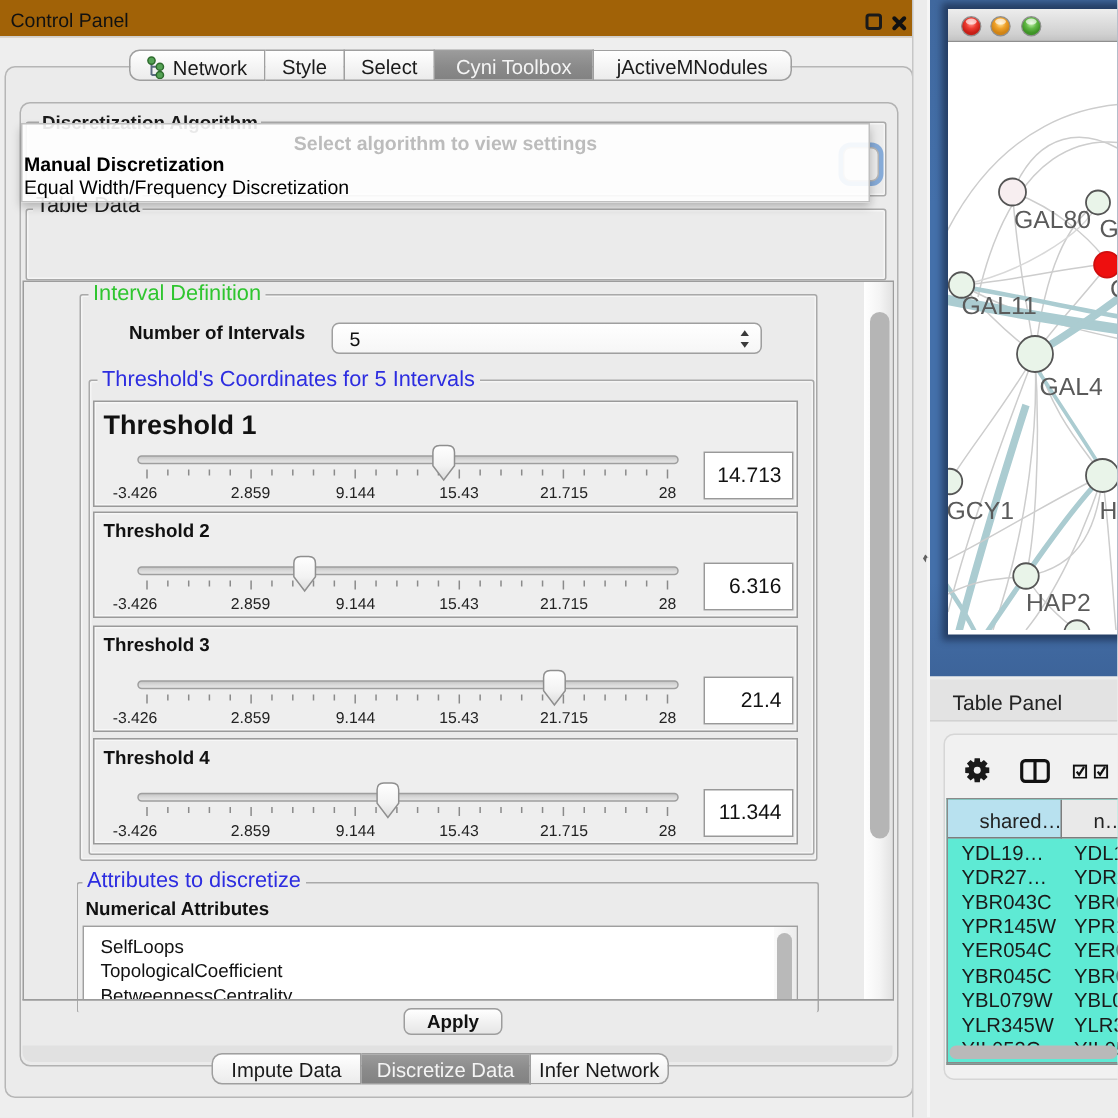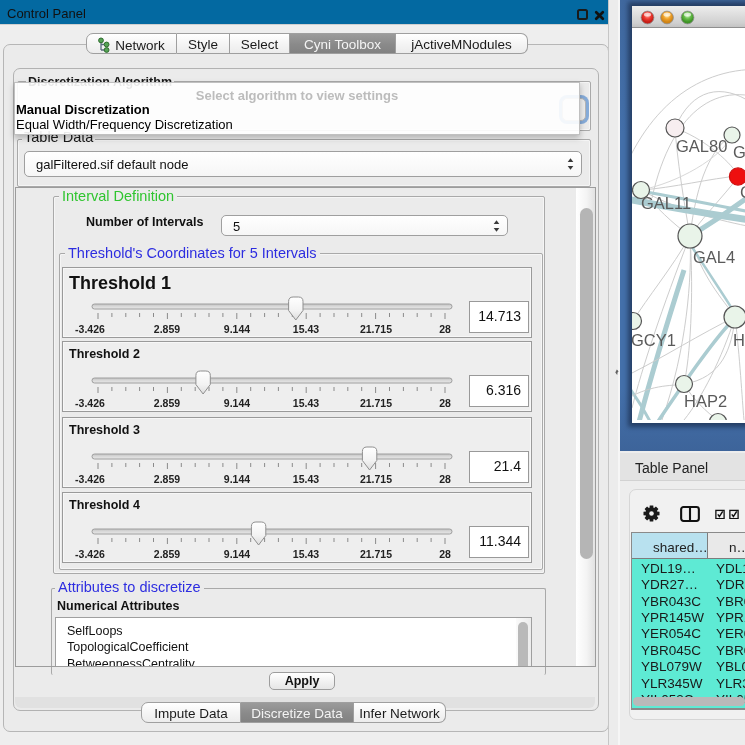--- a/index.html
+++ b/index.html
@@ -13,29 +13,29 @@
   .seg{position:absolute;top:0;height:21px;line-height:21px;text-align:center;
        background:linear-gradient(#ffffff,#f4f4f4 55%,#ececec);color:#1a1a1a;
        border-top:1px solid #9f9f9f;border-bottom:1px solid #9f9f9f;border-right:1px solid #9f9f9f;
        box-sizing:border-box;white-space:nowrap;overflow:hidden;}
   .seg:first-child{border-left:1px solid #9f9f9f;}
   .seg.sel{background:linear-gradient(#9b9b9b,#8a8a8a 55%,#828282);color:#f4f4f4;}
   .combo{border:1px solid #9f9f9f;border-radius:5px;background:linear-gradient(#ffffff,#f6f6f6);box-sizing:border-box;}
   .combo .ctext{position:absolute;left:11px;top:50%;transform:translateY(-50%);font-size:13px;color:#111;}
   .combo .carrows{position:absolute;right:7px;top:50%;transform:translateY(-50%);width:7px;height:12px;line-height:0;}
   .throw{border:1px solid #9a9a9a;background:#eeeeee;box-shadow:inset 0 0 0 1px rgba(255,255,255,.5);box-sizing:border-box;}
-  .ticklbl{font-size:10.5px;font-weight:bold;color:#222;text-align:center;}
+  .ticklbl{font-size:10.5px;font-weight:normal;color:#222;text-align:center;}
   .numfield{left:406px;top:33px;width:58px;height:30px;border:1px solid #999;background:#fff;}
   .numfield span{position:absolute;right:7px;top:6px;font-size:14px;color:#111;}
 </style>
 </head>
 <body>
 <div id="stage">
 
-  <div class="abs" style="left:0;top:0;width:620px;height:24px;background:#0369a1;border-bottom:1px solid #cfcfcf;">
+  <div class="abs" style="left:0;top:0;width:620px;height:24px;background:#a16207;border-bottom:1px solid #cfcfcf;">
     <div class="abs" style="left:7px;top:6px;font-size:13px;color:#111;">Control Panel</div>
     <div class="abs" style="left:577px;top:9px;width:7px;height:7px;border:2px solid #1a1a1a;border-radius:2.5px;"></div>
     <svg class="abs" style="left:594px;top:10px" width="11" height="11" viewBox="0 0 11 11">
       <path d="M2.2 2.2 L8.8 8.8 M8.8 2.2 L2.2 8.8" stroke="#111" stroke-width="2.7" stroke-linecap="round"></path>
     </svg>
   </div>
 
   <div class="abs" style="left:0;top:25px;width:608px;height:720px;background:#eeeeee;"></div>
 
   <div class="abs" style="left:3px;top:44px;width:604px;height:686px;border:1px solid #b6b6b6;border-radius:7px;background:#ebebeb;"></div>
@@ -55,27 +55,20 @@
       <div class="seg sel" style="left:204px;width:106px;font-size:13.5px;">Cyni Toolbox</div>
       <div class="seg" style="left:310px;width:132px;border-top-right-radius:7px;border-bottom-right-radius:7px;font-size:13.5px;">jActiveMNodules</div>
     </div>
 
   <div class="grp" style="left:17px;top:81px;width:572px;height:48px;"></div>
   <div class="abs" style="left:26px;top:74.5px;font-size:12.5px;font-weight:bold;color:#1a1a1a;background:#ebebeb;padding:0 2px;">Discretization Algorithm</div>
   <div class="abs" style="left:562px;top:98px;width:22px;height:21px;border-radius:5px;background:#ececec;border:1px solid #b5b5b5;box-shadow:0 0 0 3px rgba(100,150,210,.75);"></div>
 
   <div class="grp" style="left:17px;top:139px;width:572px;height:46px;"></div>
   <div class="abs" style="left:22px;top:129px;font-size:14.5px;color:#1a1a1a;background:#ebebeb;padding:0 2px;">Table Data</div>
-  <div class="abs combo" style="left:24px;top:151px;width:558px;height:26px;">
-    <span class="ctext">galFiltered.sif default node</span>
-    <span class="carrows"><svg width="7" height="12" viewBox="0 0 7 12">
-          <path d="M3.5 0.2 L6.3 4 H0.7 Z" fill="#3a3a3a"></path>
-          <path d="M3.5 11.8 L0.7 8 H6.3 Z" fill="#3a3a3a"></path>
-        </svg></span>
-  </div>
 
   <div class="abs" style="left:15px;top:187px;width:581px;height:480px;border:1px solid #9c9c9c;background:#ebebeb;box-sizing:border-box;"></div>
   <div class="abs" style="left:576px;top:188px;width:19px;height:478px;background:linear-gradient(90deg,#ffffff,#f4f4f4 55%,#e2e2e2);"></div>
   <div class="abs" style="left:580px;top:208px;width:13px;height:351px;background:#b5b5b5;border-radius:6.5px;"></div>
 
   <div class="grp" style="left:53px;top:196px;width:490px;height:376px;">
     <span class="grptitle" style="left:5px;color:#2fc52f;">Interval Definition</span>
   </div>
   <div class="abs" style="left:86px;top:215px;font-size:12.5px;font-weight:bold;color:#111;">Number of Intervals</div>
   <div class="abs combo" style="left:221px;top:215px;width:287px;height:21px;">

